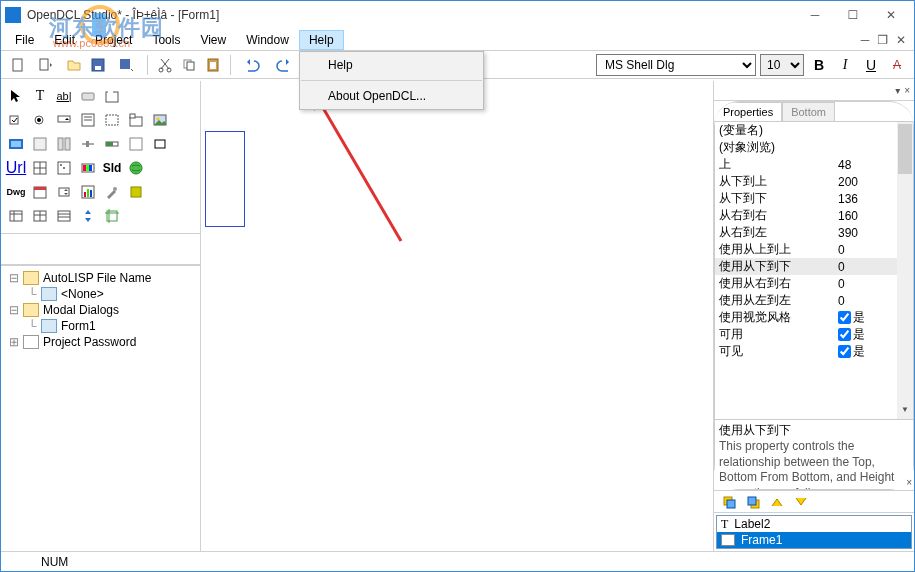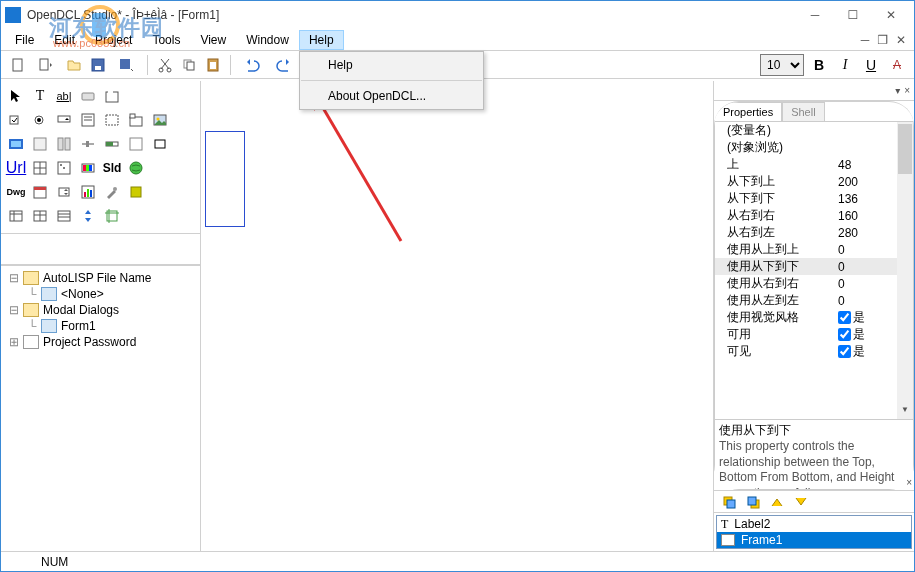--- a/index.html
+++ b/index.html
@@ -63,21 +63,21 @@
 .right-top { height: 20px; display: flex; justify-content: flex-end; align-items: center; padding: 0 4px; gap: 4px; border-bottom: 1px solid #d0d0d0; }
 .right-top span { color: #555; font-size: 10px; }
 
 .prop-panel { flex: 1; overflow: hidden; display: flex; flex-direction: column; border-top: 1px solid #d0d0d0; border-radius: 25px; }
 .prop-tabs { display: flex; }
 .prop-tab { padding: 3px 8px; border: 1px solid #ccc; border-bottom: none; background: #fff; font-size: 11px; }
 .prop-tab.inactive { background: #f0f0f0; color: #888; }
 .prop-grid { flex: 1; overflow-y: auto; border: 1px solid #ccc; background: #fff; position: relative; }
 .prop-row { display: flex; height: 17px; align-items: center; font-size: 11px; }
 .prop-row.sel { background: #eaeaea; }
-.prop-label { width: 92px; padding-left: 12px; }
+.prop-label { width: 92px; padding-left: 4px; }
 .prop-val { flex: 1; padding-left: 4px; margin-left: 27px; }
 .prop-val input[type=checkbox] { vertical-align: middle; margin-right: 2px; }
 .prop-scroll { position: absolute; right: 0; top: 0; width: 16px; height: 100%; background: #f0f0f0; }
 .prop-scroll .thumb { position: absolute; top: 2px; width: 14px; left: 1px; height: 50px; background: #cdcdcd; }
 .prop-scroll .arr { position: absolute; width: 14px; height: 14px; left: 1px; text-align: center; font-size: 8px; color: #555; }
 .prop-scroll .arr.up { top: 0; }
 .prop-scroll .arr.dn { bottom: 0; }
 
 .help-box { height: 70px; border: 1px solid #ccc; border-top: none; padding: 2px 4px; font-size: 11px; overflow: hidden; }
 .help-title { color: #000; }
@@ -203,20 +203,21 @@
     </div>
   <div class="sep"></div>
   <div class="tbtn">
       <svg viewBox="0 0 16 16">
         <circle cx="8" cy="8" r="6" fill="#4a8dd0"></circle>
         <text x="8" y="12" text-anchor="middle" fill="#fff" font-size="10" font-weight="bold">?</text>
       </svg>
     </div>
 
   <div class="font-area">
+    <select class="font-select"><option>MS Shell Dlg</option></select>
     <select class="size-select"><option>10</option></select>
     <div class="tbtn bold">B</div>
     <div class="tbtn italic">I</div>
     <div class="tbtn uline">U</div>
     <div class="tbtn" style="text-decoration:line-through;color:#b03030;font-size:14px">
         <span>A</span>
       </div>
   </div>
 </div>
 
@@ -495,21 +496,21 @@
 
   <div class="right-col">
     <div class="right-top">
       <span>▾</span>
       <span>×</span>
     </div>
 
     <div class="prop-panel">
       <div class="prop-tabs">
         <div class="prop-tab">Properties</div>
-        <div class="prop-tab inactive">Shell</div>
+        <div class="prop-tab inactive">Bottom</div>
       </div>
       <div class="prop-grid">
         <div class="prop-row">
             <div class="prop-label">(变量名)</div>
             <div class="prop-val"></div>
           </div>
         <div class="prop-row">
             <div class="prop-label">(对象浏览)</div>
             <div class="prop-val"></div>
           </div>
@@ -524,21 +525,21 @@
         <div class="prop-row">
             <div class="prop-label">从下到下</div>
             <div class="prop-val">136</div>
           </div>
         <div class="prop-row">
             <div class="prop-label">从右到右</div>
             <div class="prop-val">160</div>
           </div>
         <div class="prop-row">
             <div class="prop-label">从右到左</div>
-            <div class="prop-val">280</div>
+            <div class="prop-val">390</div>
           </div>
         <div class="prop-row">
             <div class="prop-label">使用从上到上</div>
             <div class="prop-val">0</div>
           </div>
         <div class="prop-row sel">
             <div class="prop-label">使用从下到下</div>
             <div class="prop-val">0</div>
           </div>
         <div class="prop-row">

